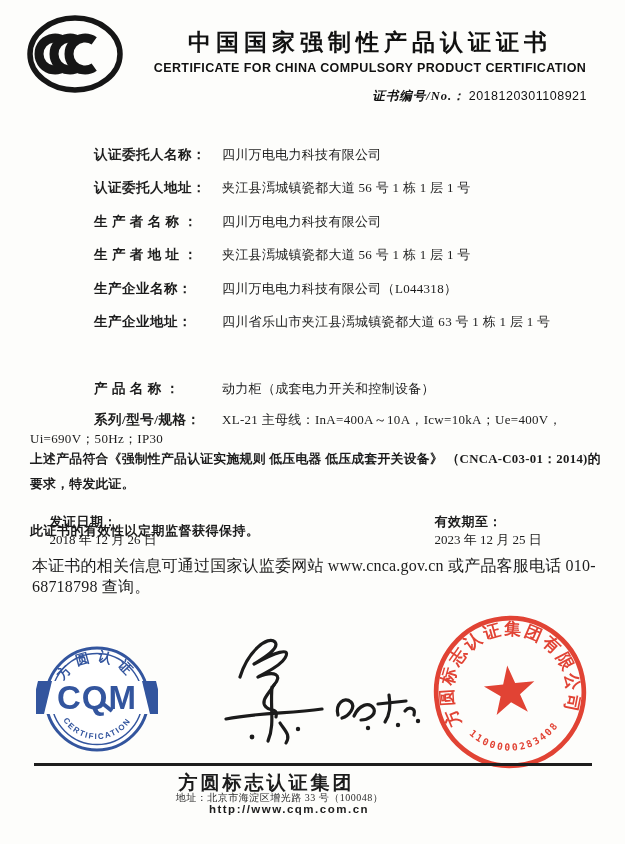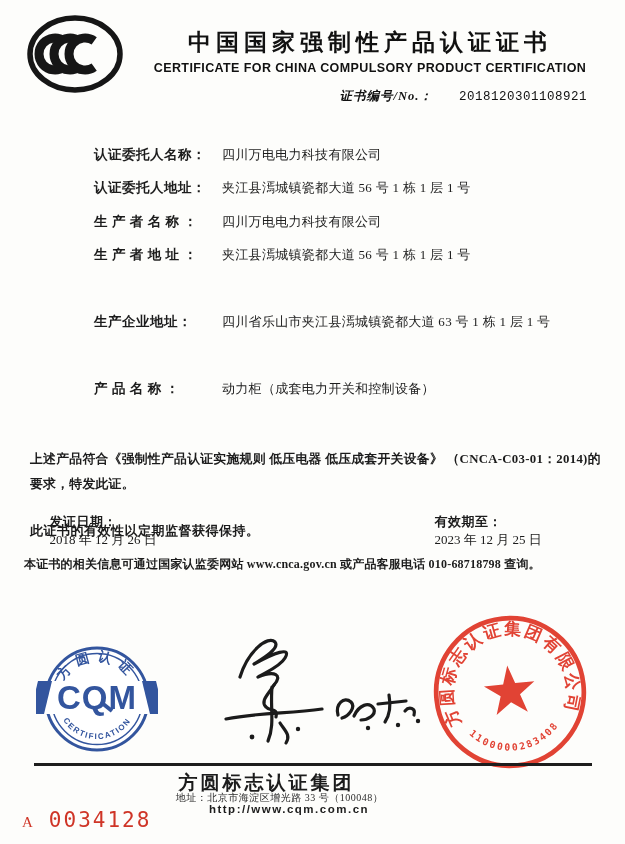--- a/index.html
+++ b/index.html
@@ -17,39 +17,39 @@
   }
   .subtitle {
     position:absolute; left:120px; top:61px; width:500px; text-align:center;
     font-size:12.5px; letter-spacing:0.4px; color:#111;
     font-family:"Liberation Sans", sans-serif; font-weight:600;
   }
   .cert-no {
     position:absolute; right:38px; top:88px; font-size:12.5px; color:#111;
   }
   .cert-no .lbl { font-weight:bold; font-style:italic; letter-spacing:1px;margin-left:20px; }
-  .cert-no .val { font-family:Liberation Mono, monospace; letter-spacing:0.5px;margin-left:23px; }
+  .cert-no .val { font-family:Liberation Sans, sans-serif; letter-spacing:0.5px; }
   
   .row { position:absolute; left:30px; width:575px; white-space:pre; }
   .row .label {
     display:inline-block; min-width:128px; font-weight:bold; font-size:13.5px;
     letter-spacing:0.5px; white-space:pre;margin-left:48px;
   }
   .row .value { font-size:13px; letter-spacing:0.3px; white-space:pre-wrap; }
   
   .statement {
     position:absolute; left:30px; top:447px; width:578px;
     font-size:12.8px; font-weight:bold; line-height:1.95; letter-spacing:0.3px;
   }
   .dates { position:absolute; left:30px; top:497px; width:575px; font-size:13px; }
   .date-left { position:absolute; left:0; white-space:pre; }
   .date-right { position:absolute; left:385px; white-space:pre; }
   .dates .dlbl { font-weight:bold; letter-spacing:0.5px; }
   .validity { position:absolute; left:30px; top:522px; font-size:13px; font-weight:bold; letter-spacing:0.5px; }
-  .info-note { position:absolute; left:24px; top:556px; width:578px; font-size:12px; font-weight:bold; letter-spacing:0.2px; }
+  .info-note { position:absolute; left:32px; top:556px; width:578px; font-size:16px; font-weight:normal; letter-spacing:0.2px; }
   
   .cqm-logo { position:absolute; left:36px; top:643px; width:122px; height:112px; }
   .signature { position:absolute; left:218px; top:625px; width:210px; height:140px; }
   .seal { position:absolute; left:428px; top:608px; width:164px; height:168px; transform:rotate(-6deg); opacity:0.95; }
   .divider { position:absolute; left:34px; top:763px; width:558px; height:2.5px; background:#1d1d1d; }
   .footer-org {
     position:absolute; left:0; top:770px; width:533px; text-align:center;
     font-size:19px; font-weight:bold; letter-spacing:3px;
   }
   .footer-addr {
@@ -89,25 +89,31 @@
   </div>
   <div class="row" style="top:160px">
     <span class="label">认证委托人地址：</span><span class="value">夹江县漹城镇瓷都大道 56 号 1 栋 1 层 1 号</span>
   </div>
   <div class="row" style="top:194px">
     <span class="label">生 产 者 名 称 ：</span><span class="value">四川万电电力科技有限公司</span>
   </div>
   <div class="row" style="top:227px">
     <span class="label">生 产 者 地 址 ：</span><span class="value">夹江县漹城镇瓷都大道 56 号 1 栋 1 层 1 号</span>
   </div>
+  <div class="row" style="top:261px">
+    <span class="label">生产企业名称：</span><span class="value">四川万电电力科技有限公司（L044318）</span>
+  </div>
   <div class="row" style="top:294px">
     <span class="label">生产企业地址：</span><span class="value">四川省乐山市夹江县漹城镇瓷都大道 63 号 1 栋 1 层 1 号</span>
   </div>
   <div class="row" style="top:361px">
     <span class="label">产 品 名 称 ：</span><span class="value">动力柜（成套电力开关和控制设备）</span>
+  </div>
+  <div class="row" style="top:392px">
+    <span class="label">系列/型号/规格：</span><span class="value" style="white-space:normal">XL-21 主母线：InA=400A～10A，Icw=10kA；Ue=400V，Ui=690V；50Hz；IP30</span>
   </div>
 
   <div class="statement">上述产品符合《强制性产品认证实施规则 低压电器 低压成套开关设备》 （CNCA-C03-01：2014)的要求，特发此证。</div>
 
   <div class="dates">
     <div class="date-left">
       <span class="dlbl">发证日期：</span>
       <span>2018 年 12 月 26 日</span>
     </div>
     <div class="date-right">
@@ -174,17 +180,14 @@
       <textPath href="#seal-num-arc" startOffset="50%" text-anchor="middle">1100000283408</textPath>
     </text>
     <polygon fill="#e03a2a" points="80,54 85.9,71.9 104.7,72 89.5,83.1 95.3,101 80,90 64.7,101 70.5,83.1 55.3,72 74.1,71.9"></polygon>
   </svg>
 
   <div class="divider"></div>
   <div class="footer-org">方圆标志认证集团</div>
   <div class="footer-addr">地址：北京市海淀区增光路 33 号（100048）</div>
   <div class="footer-url">http://www.cqm.com.cn</div>
 
-  <div class="serial">
-    <span class="prefix">A</span><span class="num">0034128</span>
-  </div>
 
 </div>
 
 </body></html>

